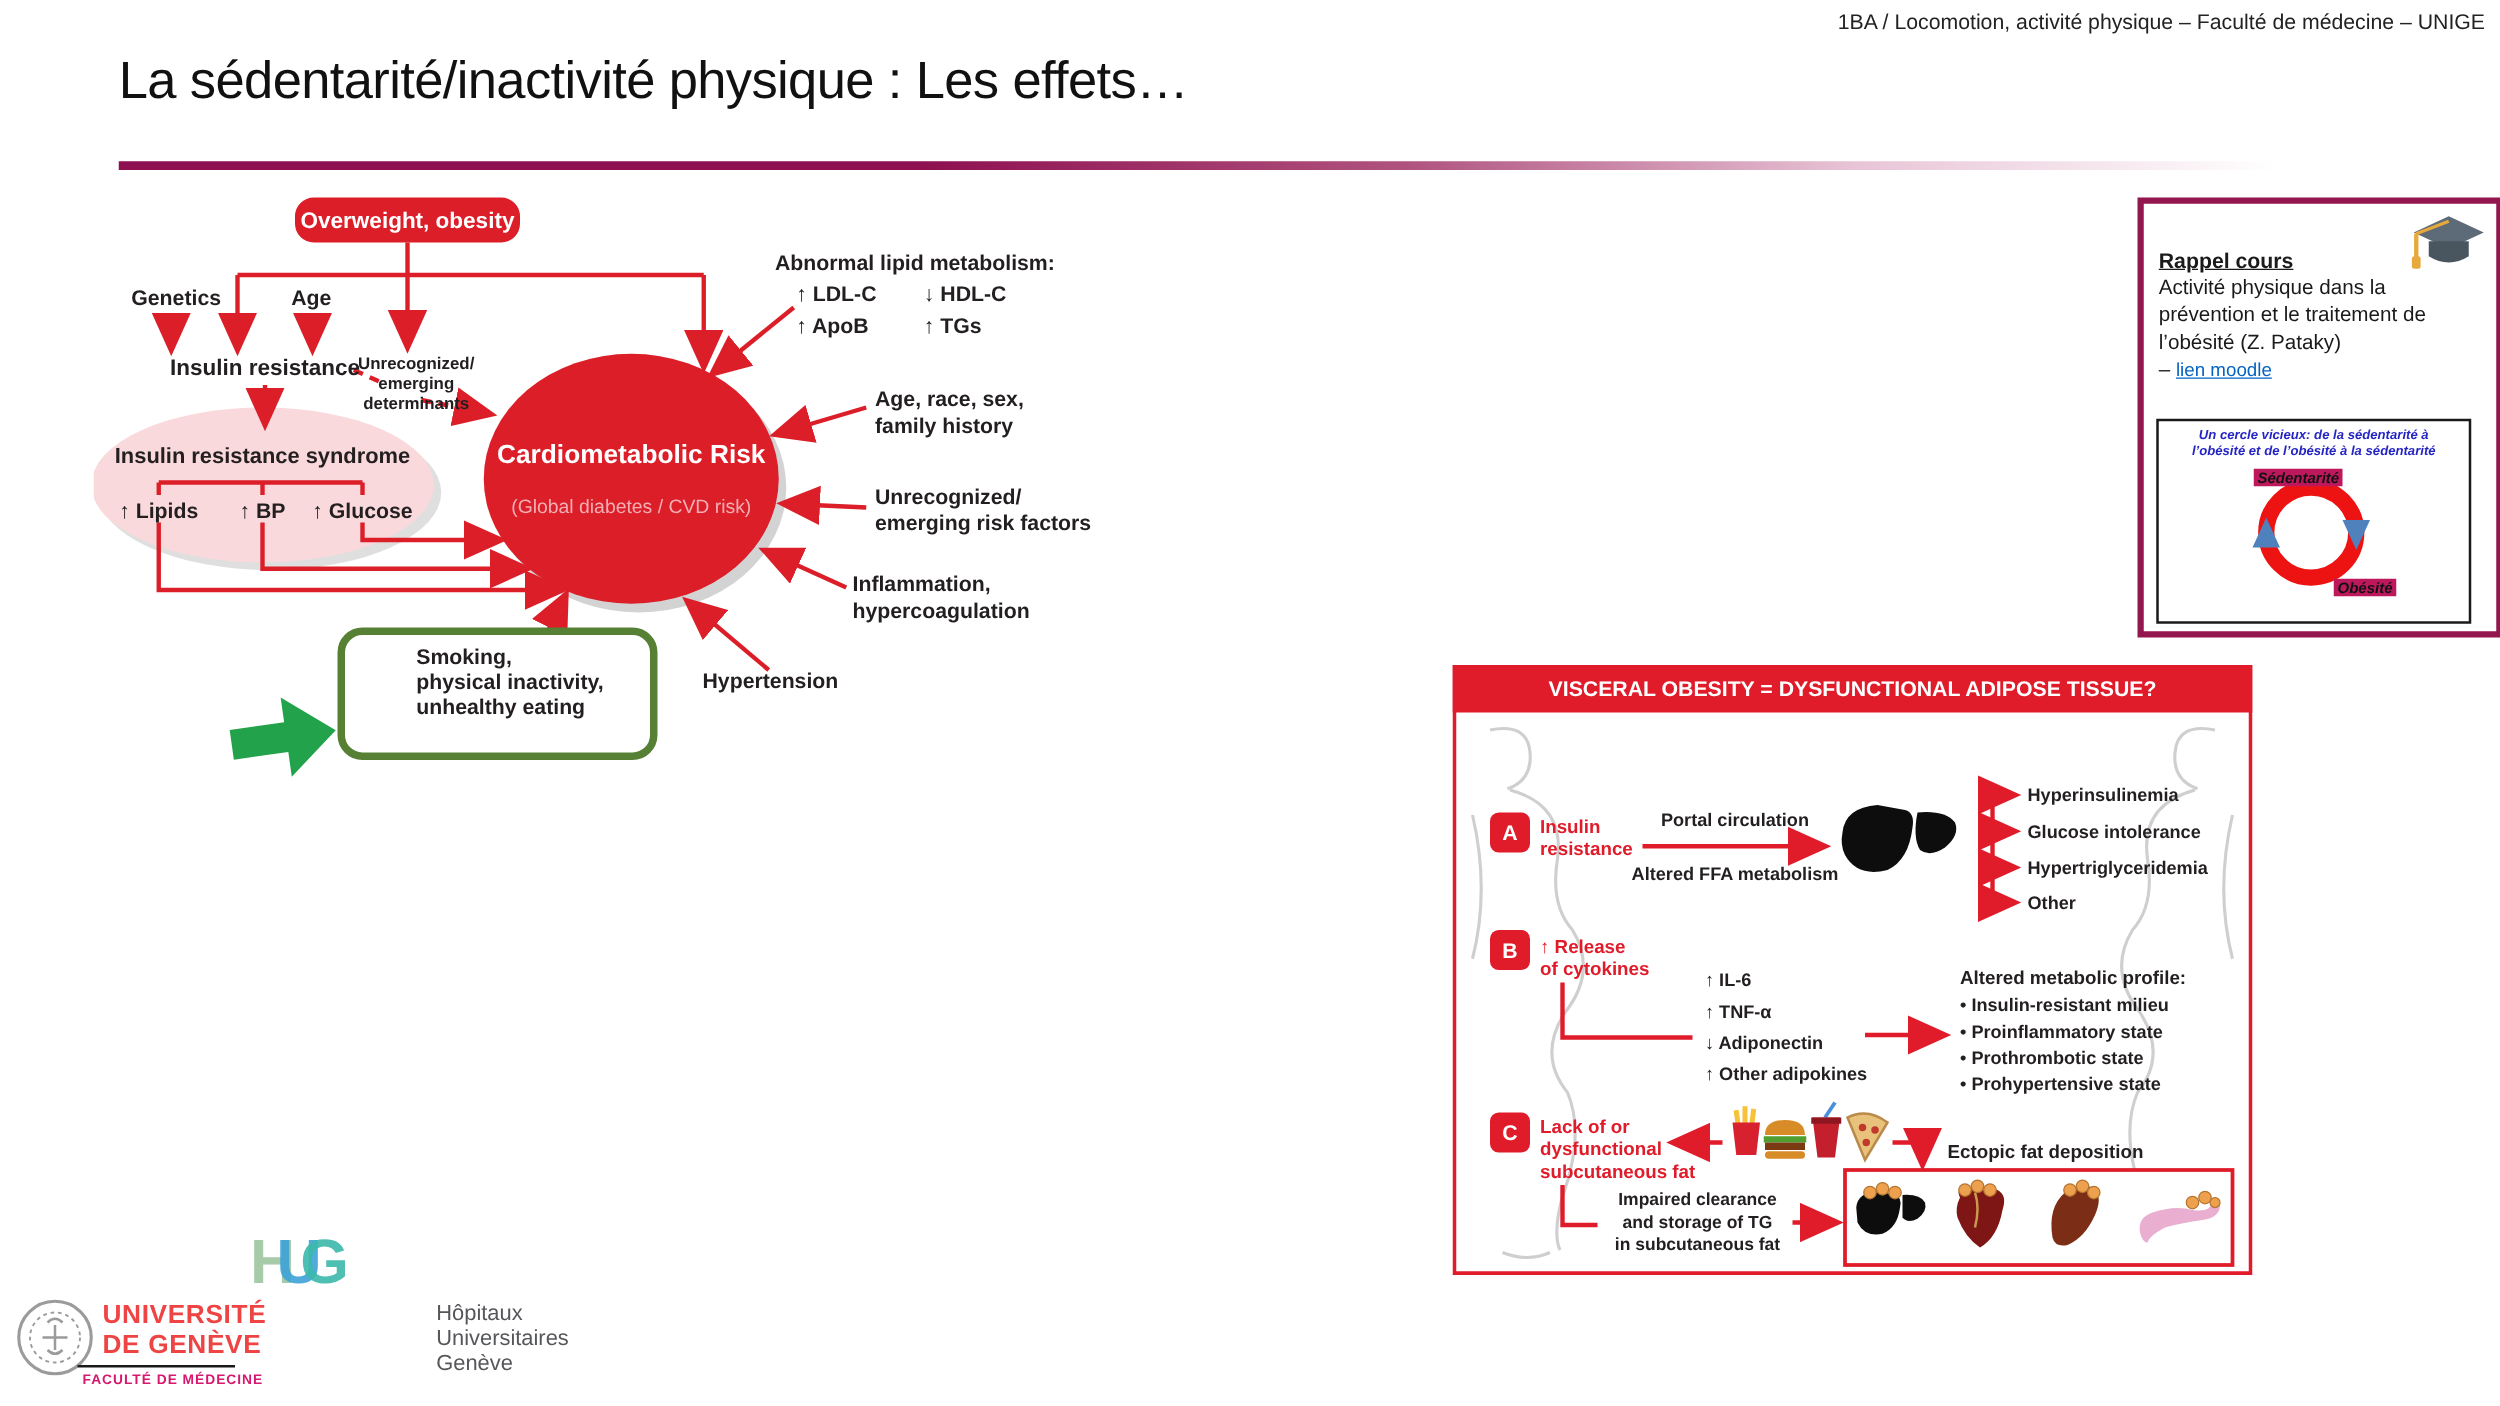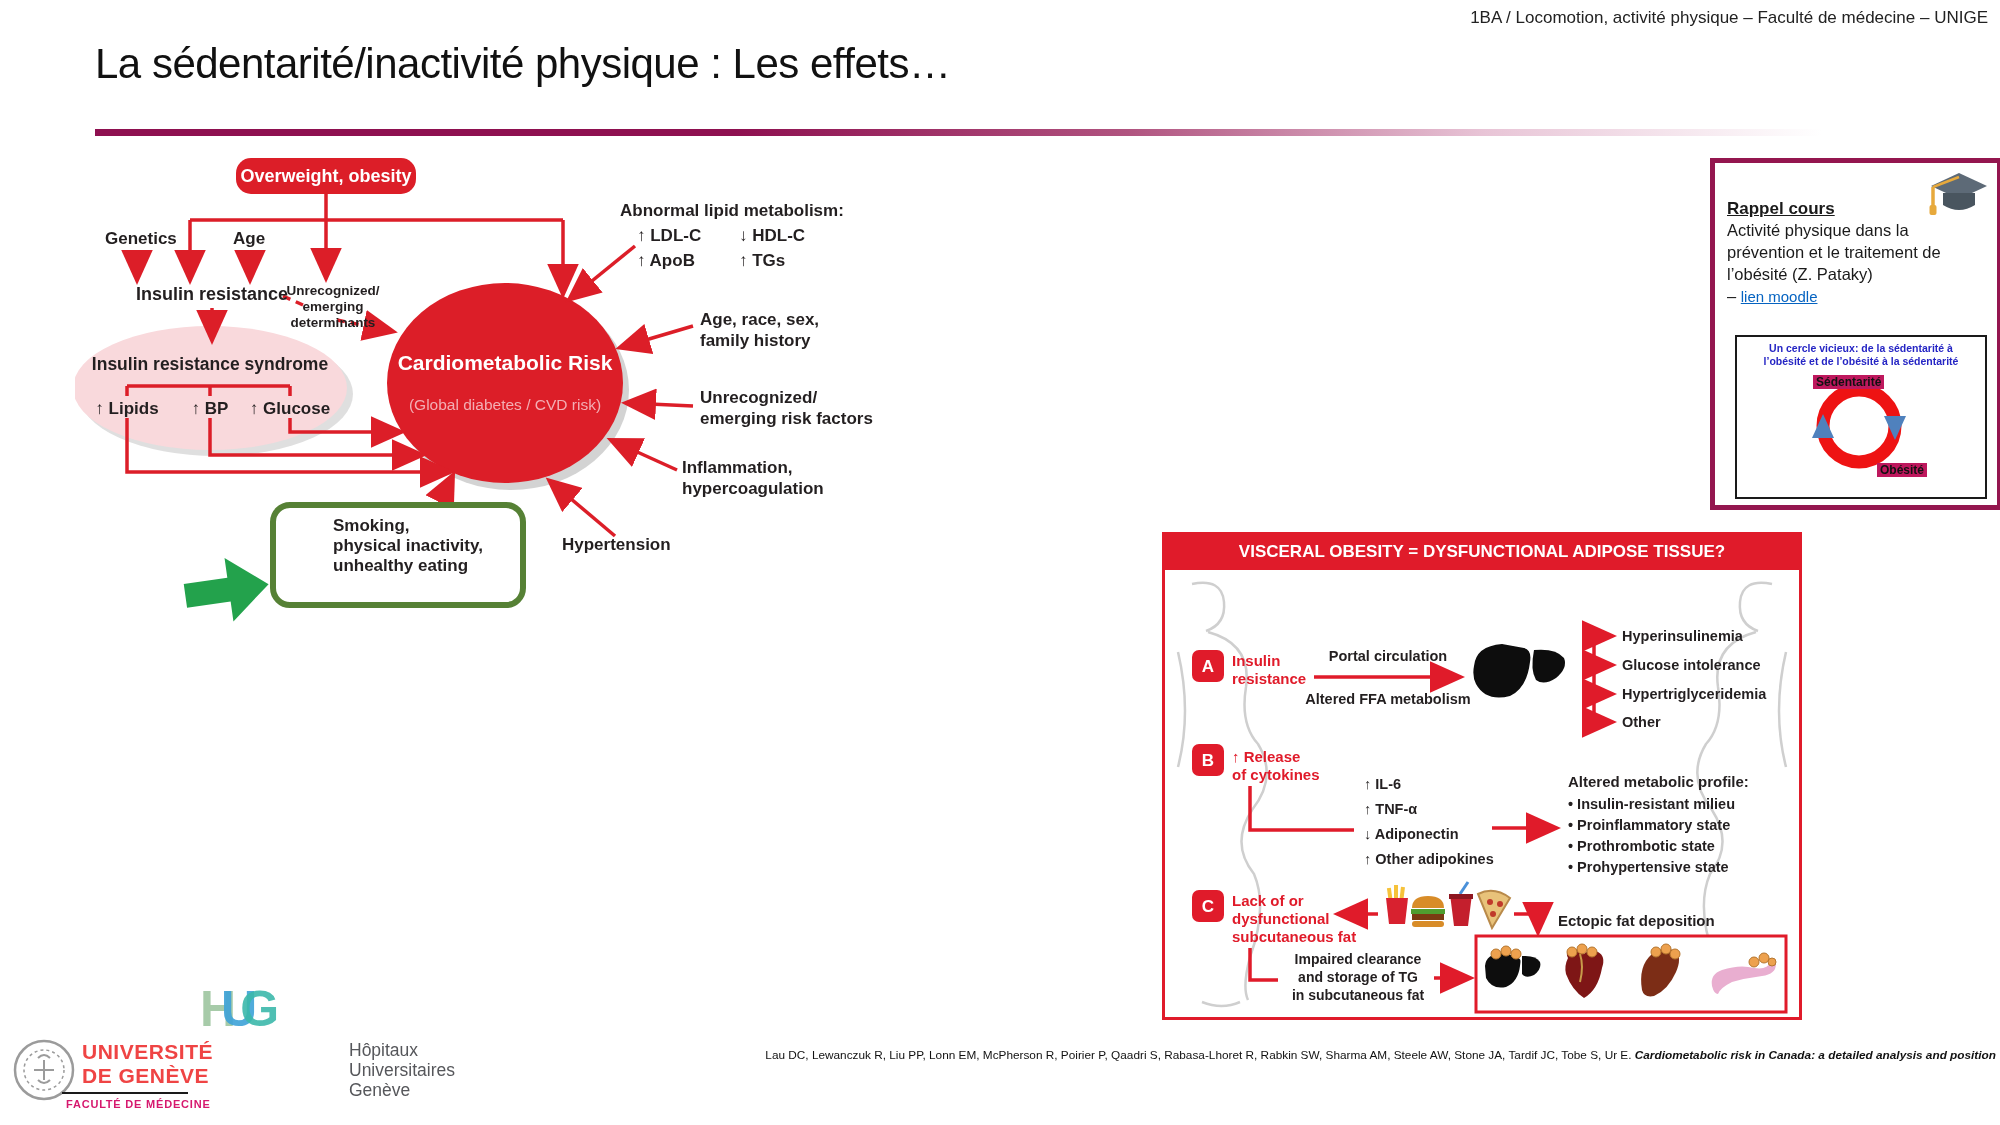--- a/index.html
+++ b/index.html
@@ -10,21 +10,21 @@
   #course-header{top:8px;right:12px;font-size:17px;color:#222;}
   #page-title{left:95px;top:40px;font-size:42px;font-weight:400;color:#111;letter-spacing:-.5px;}
   #title-underline{left:95px;top:129px;width:1780px;height:7px;
     background:linear-gradient(90deg,#8e1050 0%,#8e1050 36%,#b0537f 58%,#e8c4d6 78%,#ffffff 97%);}
   
   #rappel{left:1710px;top:158px;width:292px;height:352px;border:5px solid #94164f;background:#fff;box-sizing:border-box;padding:10px 12px 8px 12px;}
   #rappel .head{font-size:17px;font-weight:bold;margin-top:26px;text-decoration:underline;}
   #rappel .line{font-size:16.5px;line-height:22px;}
   #rappel a{color:#0563c1;text-decoration:underline;font-size:15px;}
   #cap-icon{position:absolute;top:8px;right:8px;}
-  #cycle-card{position:absolute;left:20px;top:172px;width:248px;height:160px;border:2px solid #1a1a1a;background:#fff;}
+  #cycle-card{position:absolute;left:10px;top:172px;width:248px;height:160px;border:2px solid #1a1a1a;background:#fff;font-style:italic;}
   #cycle-card .ctitle{font-size:10.5px;line-height:13px;color:#2525c4;text-align:center;margin-top:5px;font-weight:bold;}
   .cycle-label{position:absolute;background:#be185d;font-weight:bold;font-size:12px;padding:0 3px;color:#111;}
   
   svg text{font-family:"Liberation Sans", sans-serif;}
   
   #unige-text1,#unige-text2{left:82px;font-size:21px;font-weight:bold;color:#ef4444;letter-spacing:.5px;}
   #unige-underline{left:62px;top:1092px;width:126px;height:2px;background:#1a1a1a;}
   #unige-fac{left:66px;top:1098px;font-size:11px;font-weight:bold;color:#d6186e;letter-spacing:.8px;}
   #hug-letters{left:200px;top:976px;font-size:50px;font-weight:bold;line-height:66px;}
   #hug-letters .h{color:#a7cba9;} #hug-letters .u{color:#3ea2d8;margin-left:-15px;opacity:.9;} #hug-letters .g{color:#3cb9ab;margin-left:-17px;opacity:.9;}
@@ -343,14 +343,13 @@
 <div class="abs" id="unige-fac">FACULTÉ DE MÉDECINE</div>
 
 <div class="abs" id="hug-letters"><span class="h">H</span><span class="u">U</span><span class="g">G</span></div>
 <div class="abs" id="hug-text">
   <div>Hôpitaux</div>
   <div>Universitaires</div>
   <div>Genève</div>
 </div>
 
 <div class="abs" id="citation">
-  <div><span>Lau DC, Lewanczuk R, Liu PP, Lonn EM, McPherson R, Poirier P, Qaadri S, Rabasa-Lhoret R, Rabkin SW, Sharma AM, Steele AW, Stone JA, Tardif JC, Tobe S, Ur E. </span><span class="em">Cardiometabolic risk in Canada: a detailed analysis and position</span></div>
 </div>
 
 </body></html>

